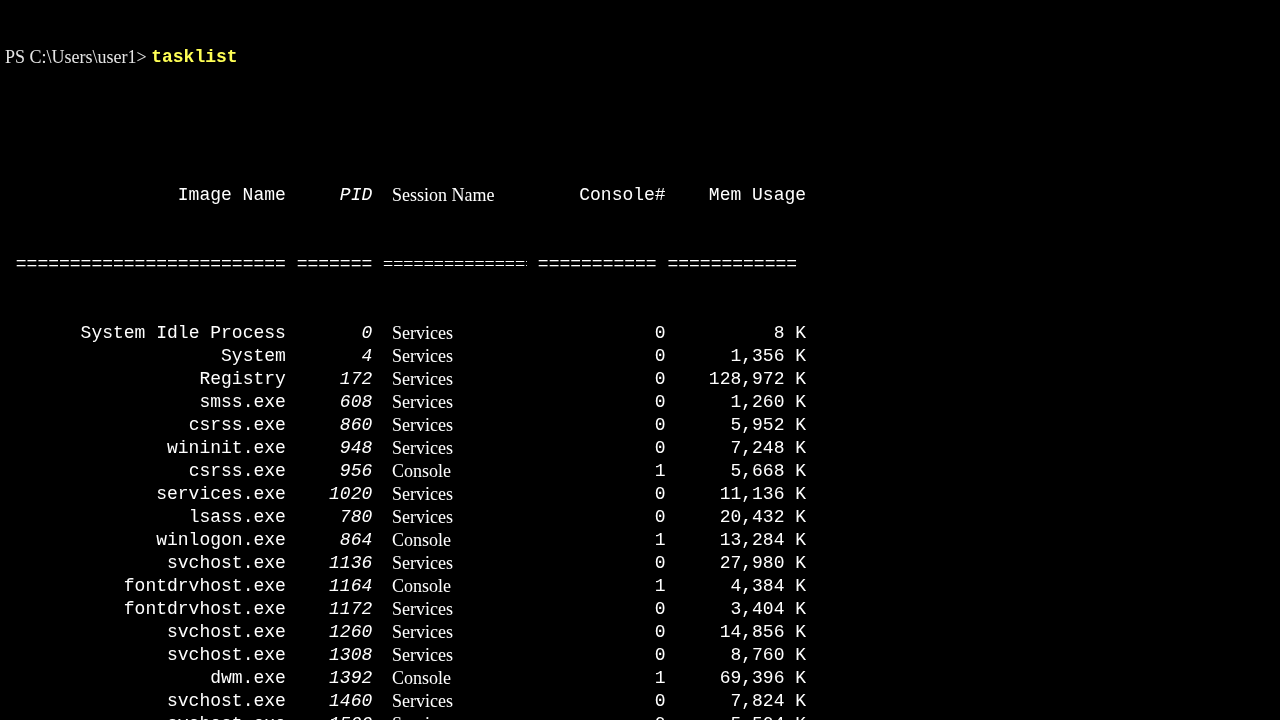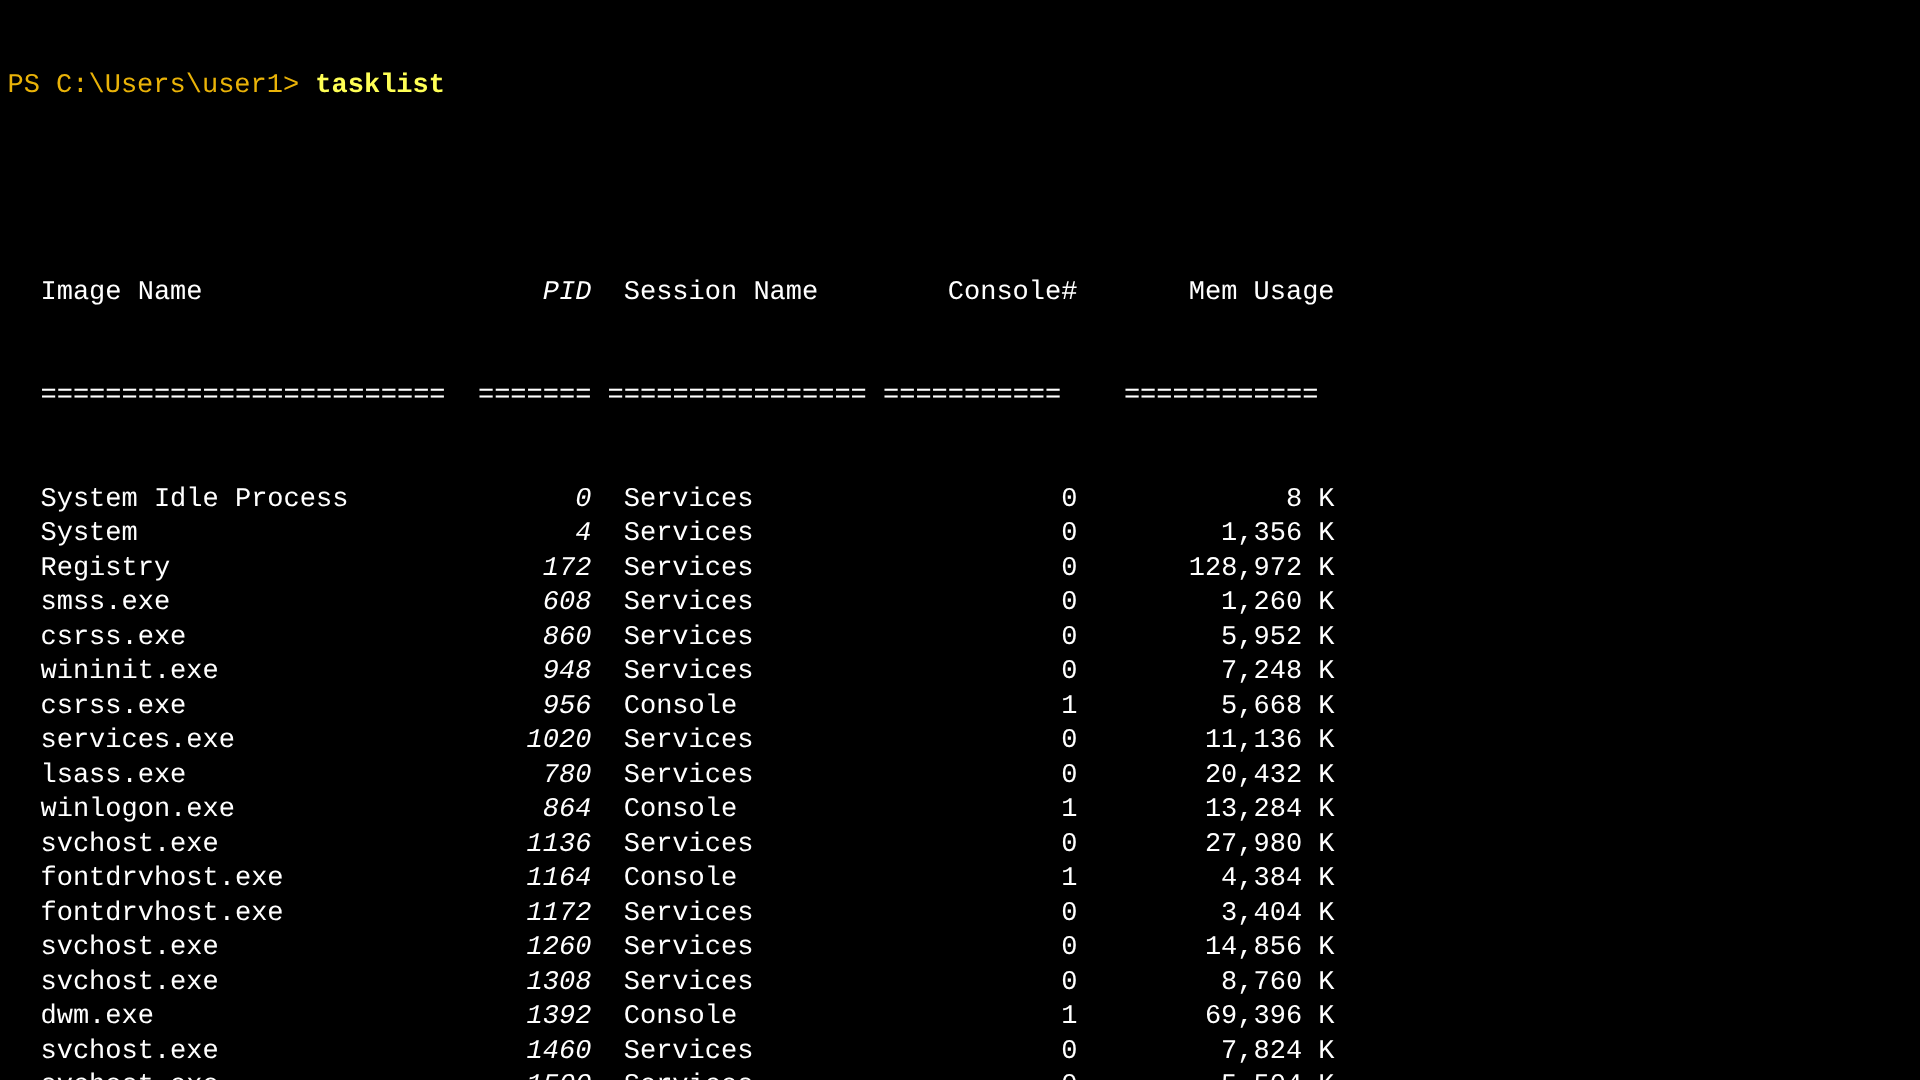--- a/index.html
+++ b/index.html
@@ -18,55 +18,55 @@
       overflow: hidden;
       padding: 0 5px;
     }
     .terminal {
       white-space: pre;
     }
     .prompt-line {
       display: flex;
     }
     .prompt {
-      color: #eab308;
+      color: #e5e5e5;
+      font-family: Liberation Serif, serif;
     }
     .command {
       color: #ffff55;
       font-weight: bold;
     }
     .blank {
       height: 23px;
     }
     .header-row, .divider-row, .data-row {
       display: flex;
     }
     .col-image-name {
       width: 26ch;
-      text-align: left;
-      margin-left: 22px;
+      text-align: right;
     }
     .col-pid {
       width: 8ch;
       text-align: right;
       font-style: italic;
     }
     .col-session-name {
       width: 17ch;
       text-align: left;
       padding-left: 1ch;
+      font-family: Liberation Serif, serif;
     }
     .col-session-num {
       width: 12ch;
       text-align: right;
     }
     .col-mem {
       width: 13ch;
       text-align: right;
-      margin-left: 31px;
     }
     .divider-row .col-image-name,
     .divider-row .col-pid,
     .divider-row .col-session-name,
     .divider-row .col-session-num,
     .divider-row .col-mem {
       padding-left: 0;
     }
     .divider-row span {
       overflow: hidden;

